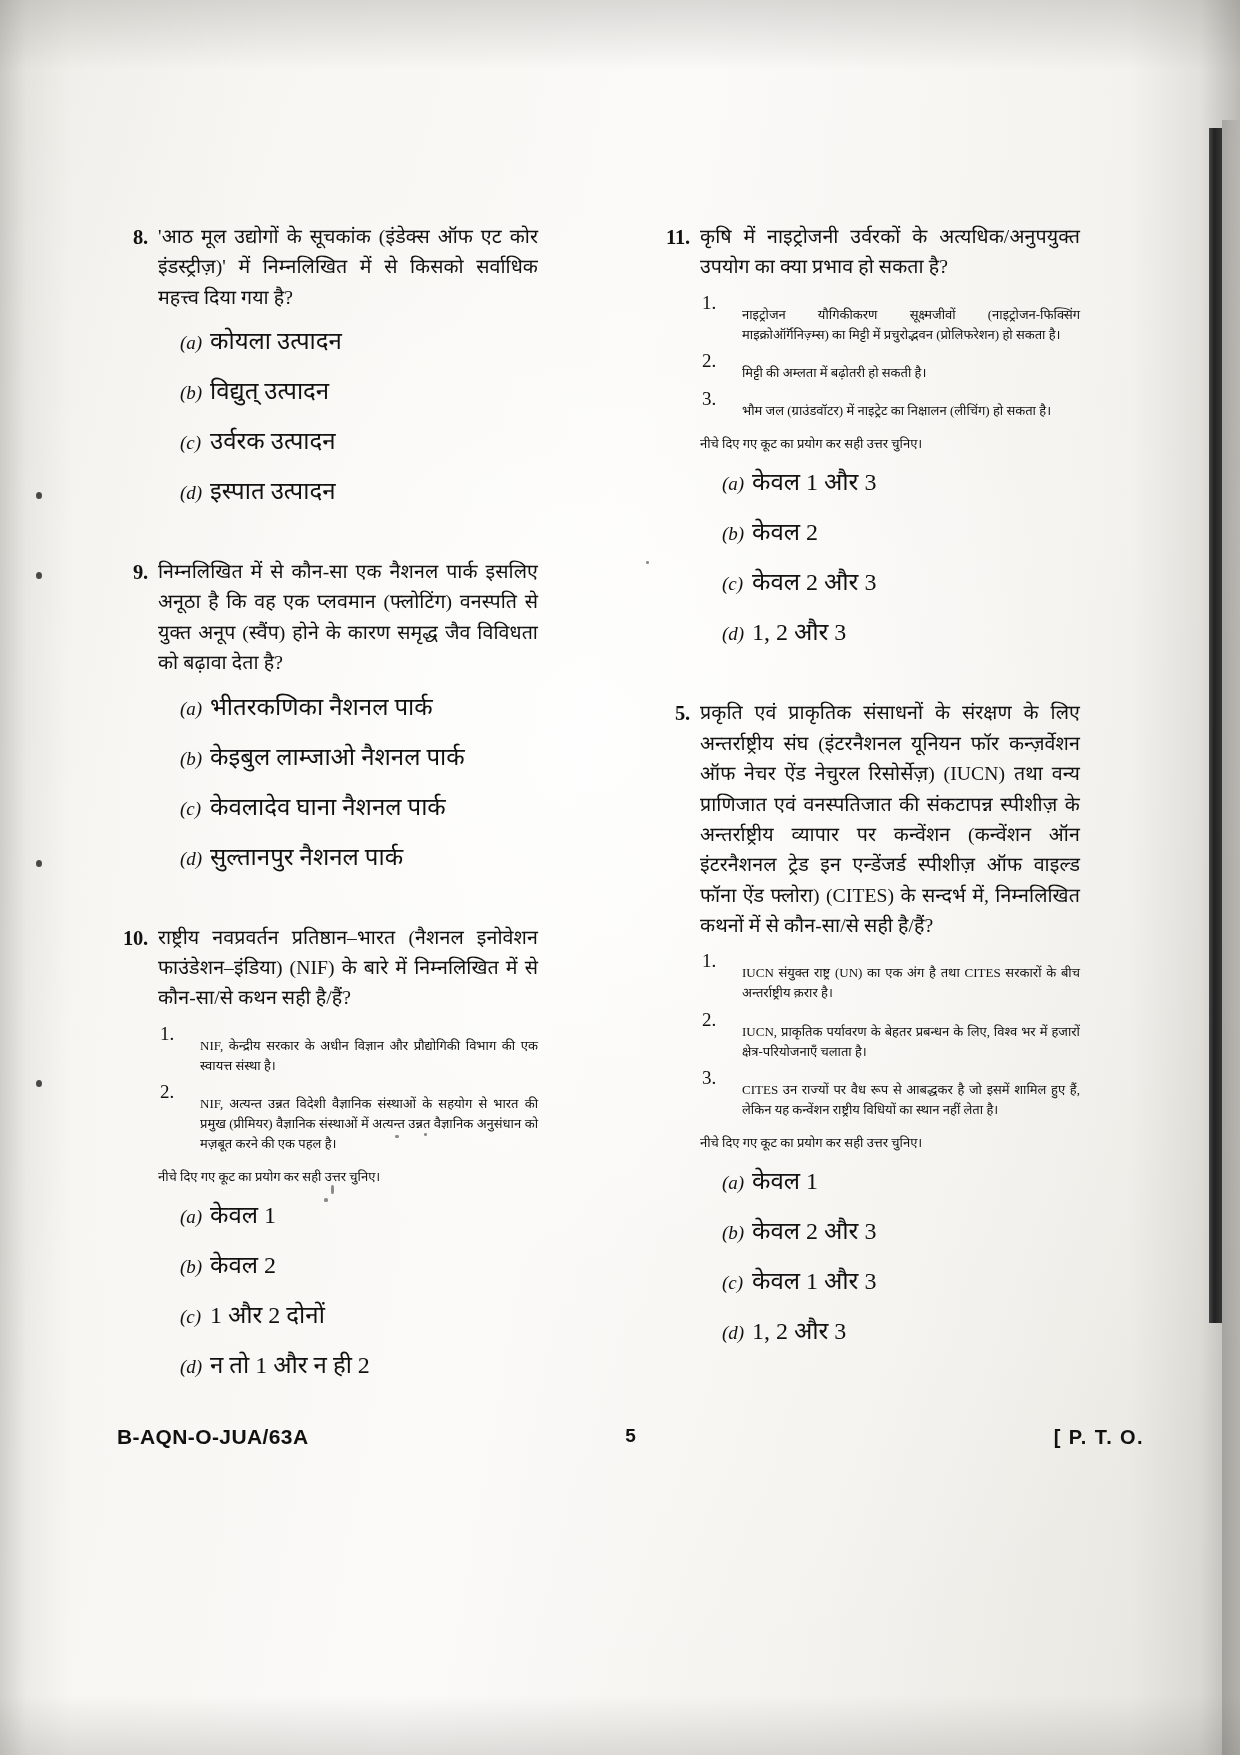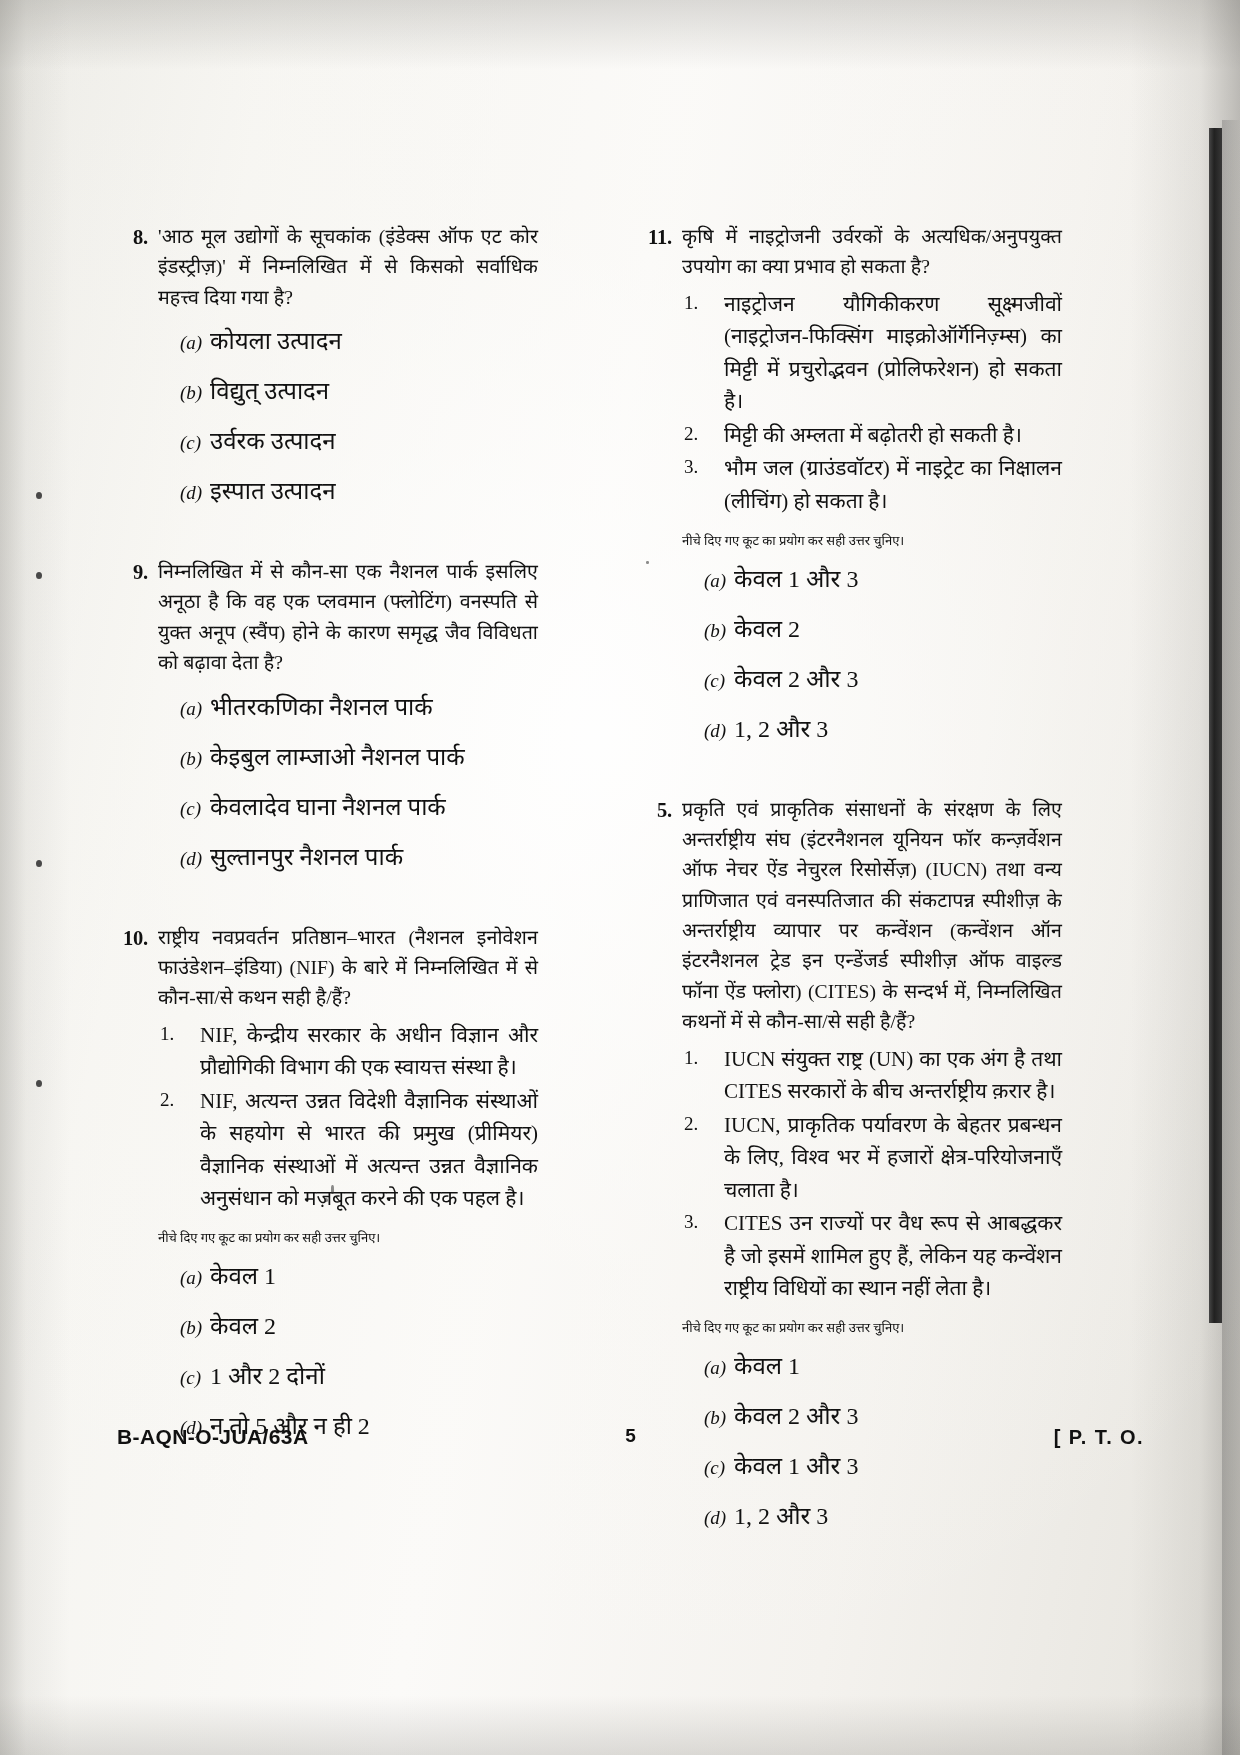--- a/index.html
+++ b/index.html
@@ -79,21 +79,21 @@
     height: 1755px;
     z-index: 5;
   }
 
   .col {
     position: absolute;
     top: 222px;
     width: 430px;
   }
   .col-left  { left: 108px; }
-  .col-right { left: 632px; }
+  .col-right { left: 650px; }
 
   
   .q {
     display: flex;
     margin-bottom: 0px;
   }
   .q-num {
     width: 40px;
     flex: 0 0 40px;
     font-weight: bold;
@@ -121,24 +121,25 @@
   }
   .stmt-num {
     width: 40px;
     flex: 0 0 40px;
     font-size: 19px;
     line-height: 1.55;
     padding-left: 2px;
   }
   .stmt-txt {
     flex: 1 1 auto;
-    font-size: 21px;
+    font-size: 13px;
     line-height: 1.55;
     text-align: justify;
     text-justify: inter-word;
+    margin-top: 17px;
   }
 
   .directive {
     font-size: 13px;
     line-height: 1.55;
     margin-top: 13px;
     margin-bottom: 6px;
   }
 
   
@@ -302,21 +303,21 @@
             <div class="opt">
               <span class="opt-key">(b)</span>
               <span class="opt-txt">केवल 2</span>
             </div>
             <div class="opt">
               <span class="opt-key">(c)</span>
               <span class="opt-txt">1 और 2 दोनों</span>
             </div>
             <div class="opt">
               <span class="opt-key">(d)</span>
-              <span class="opt-txt">न तो 5 और न ही 2</span>
+              <span class="opt-txt">न तो 1 और न ही 2</span>
             </div>
           </div>
         </div>
       </div>
 
     </div>
 
     <div class="col col-right">
 
       <div class="q">

